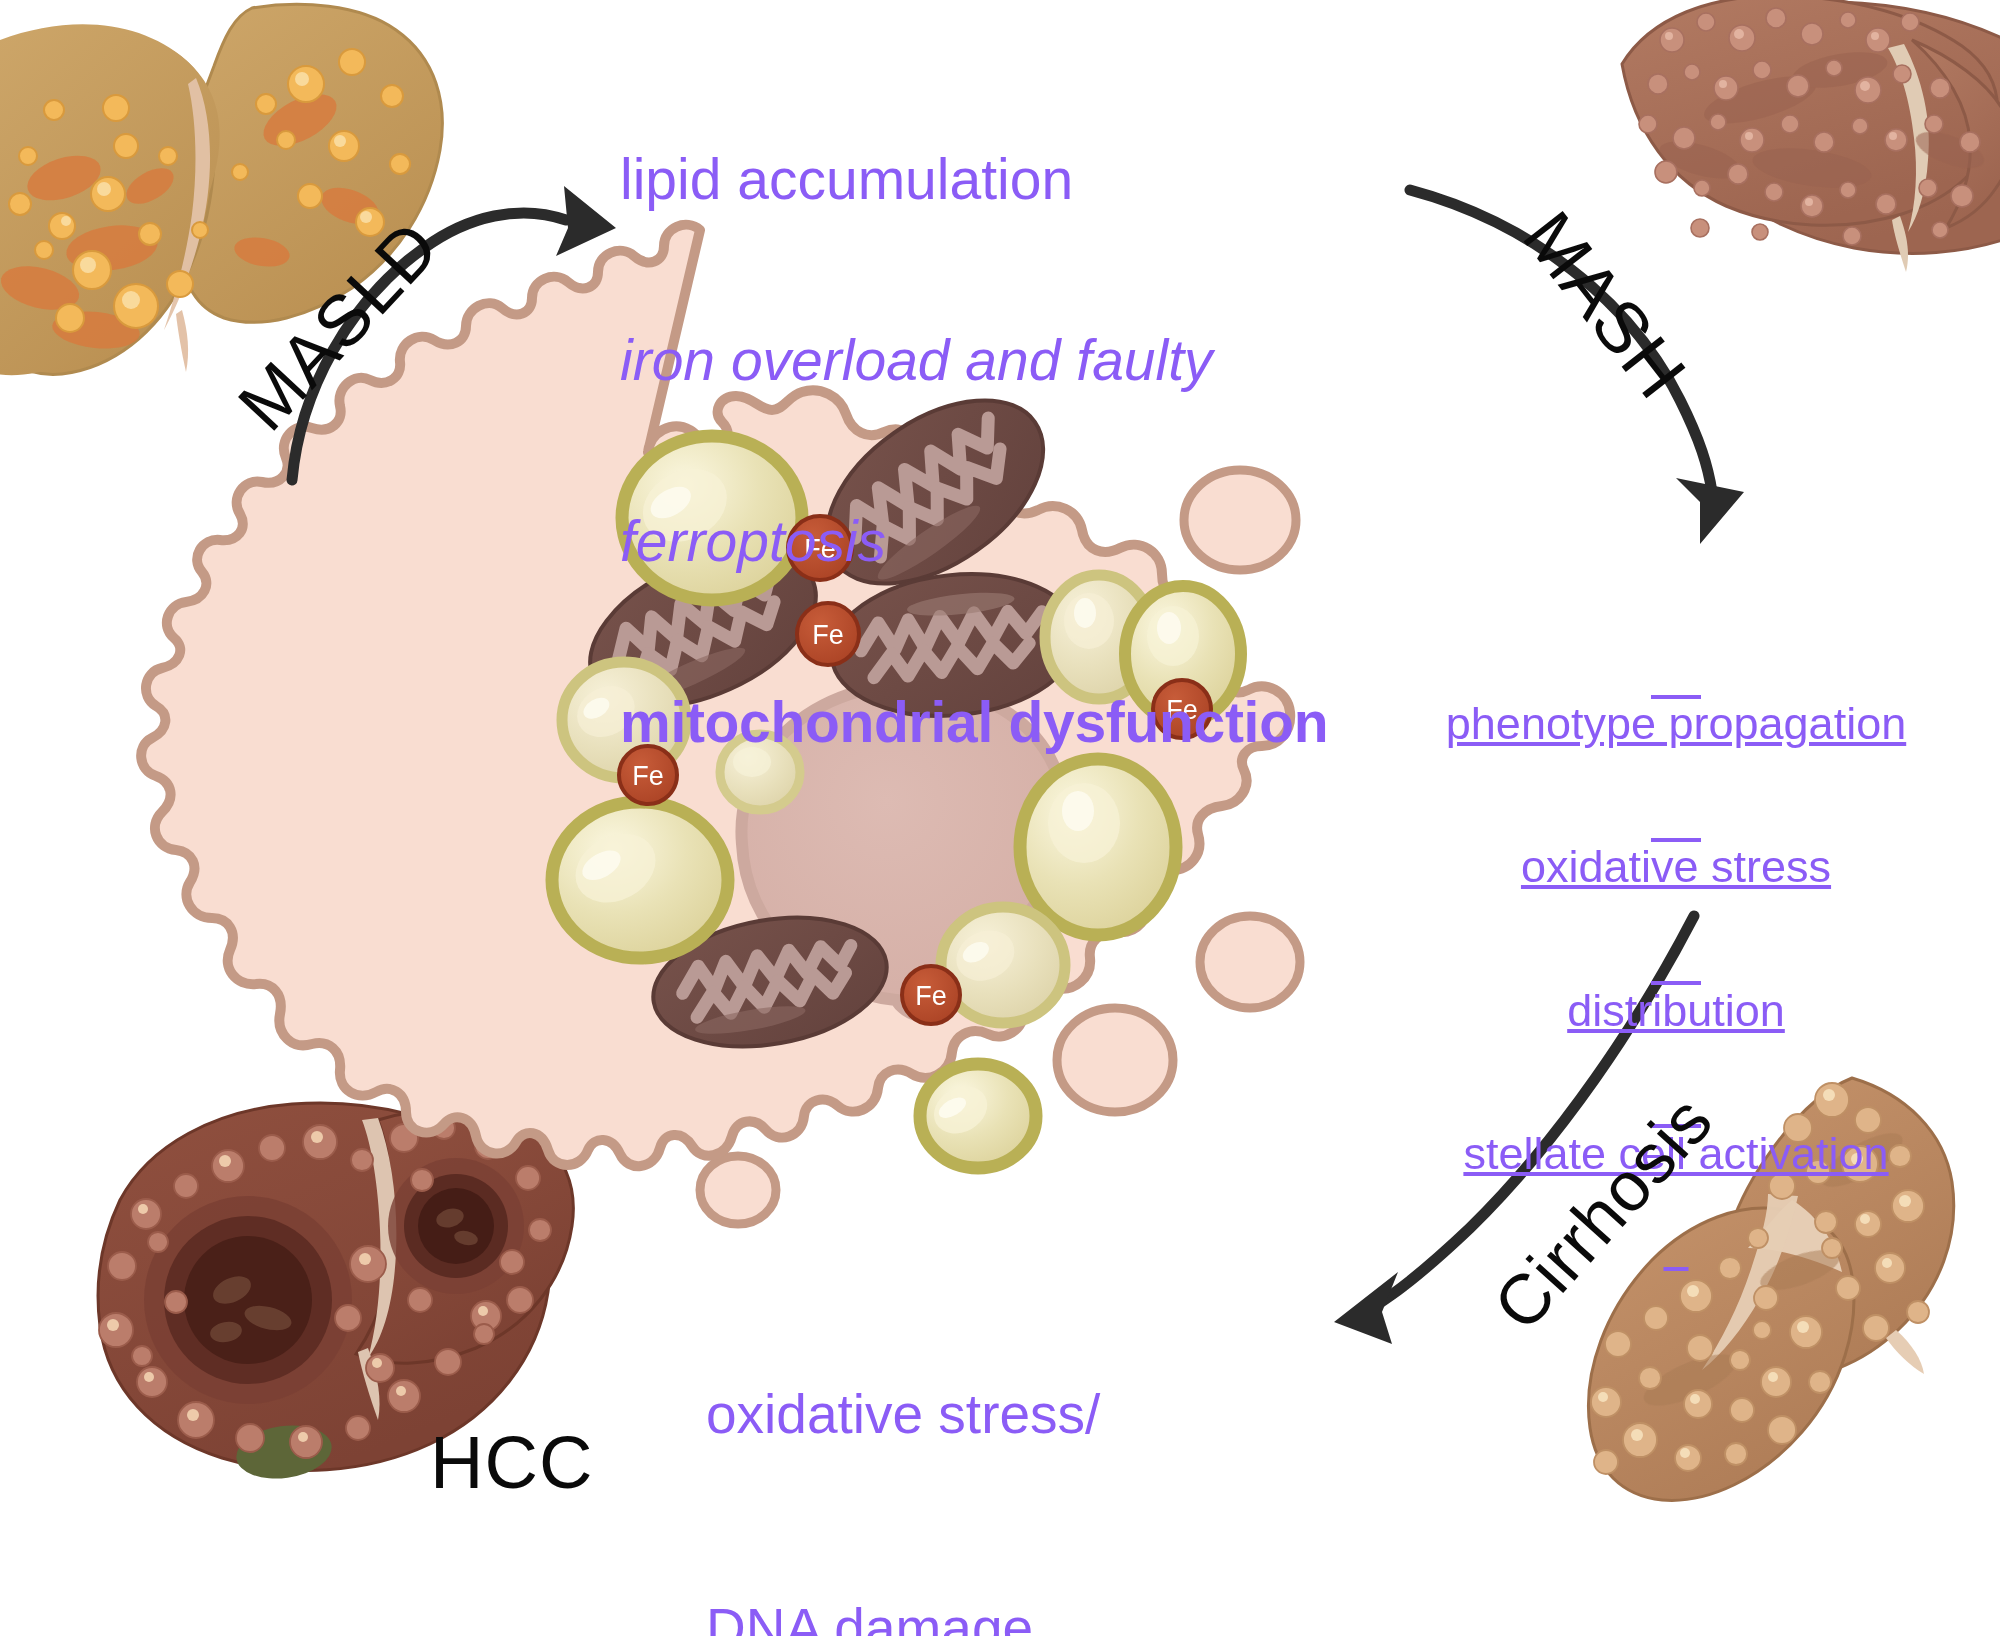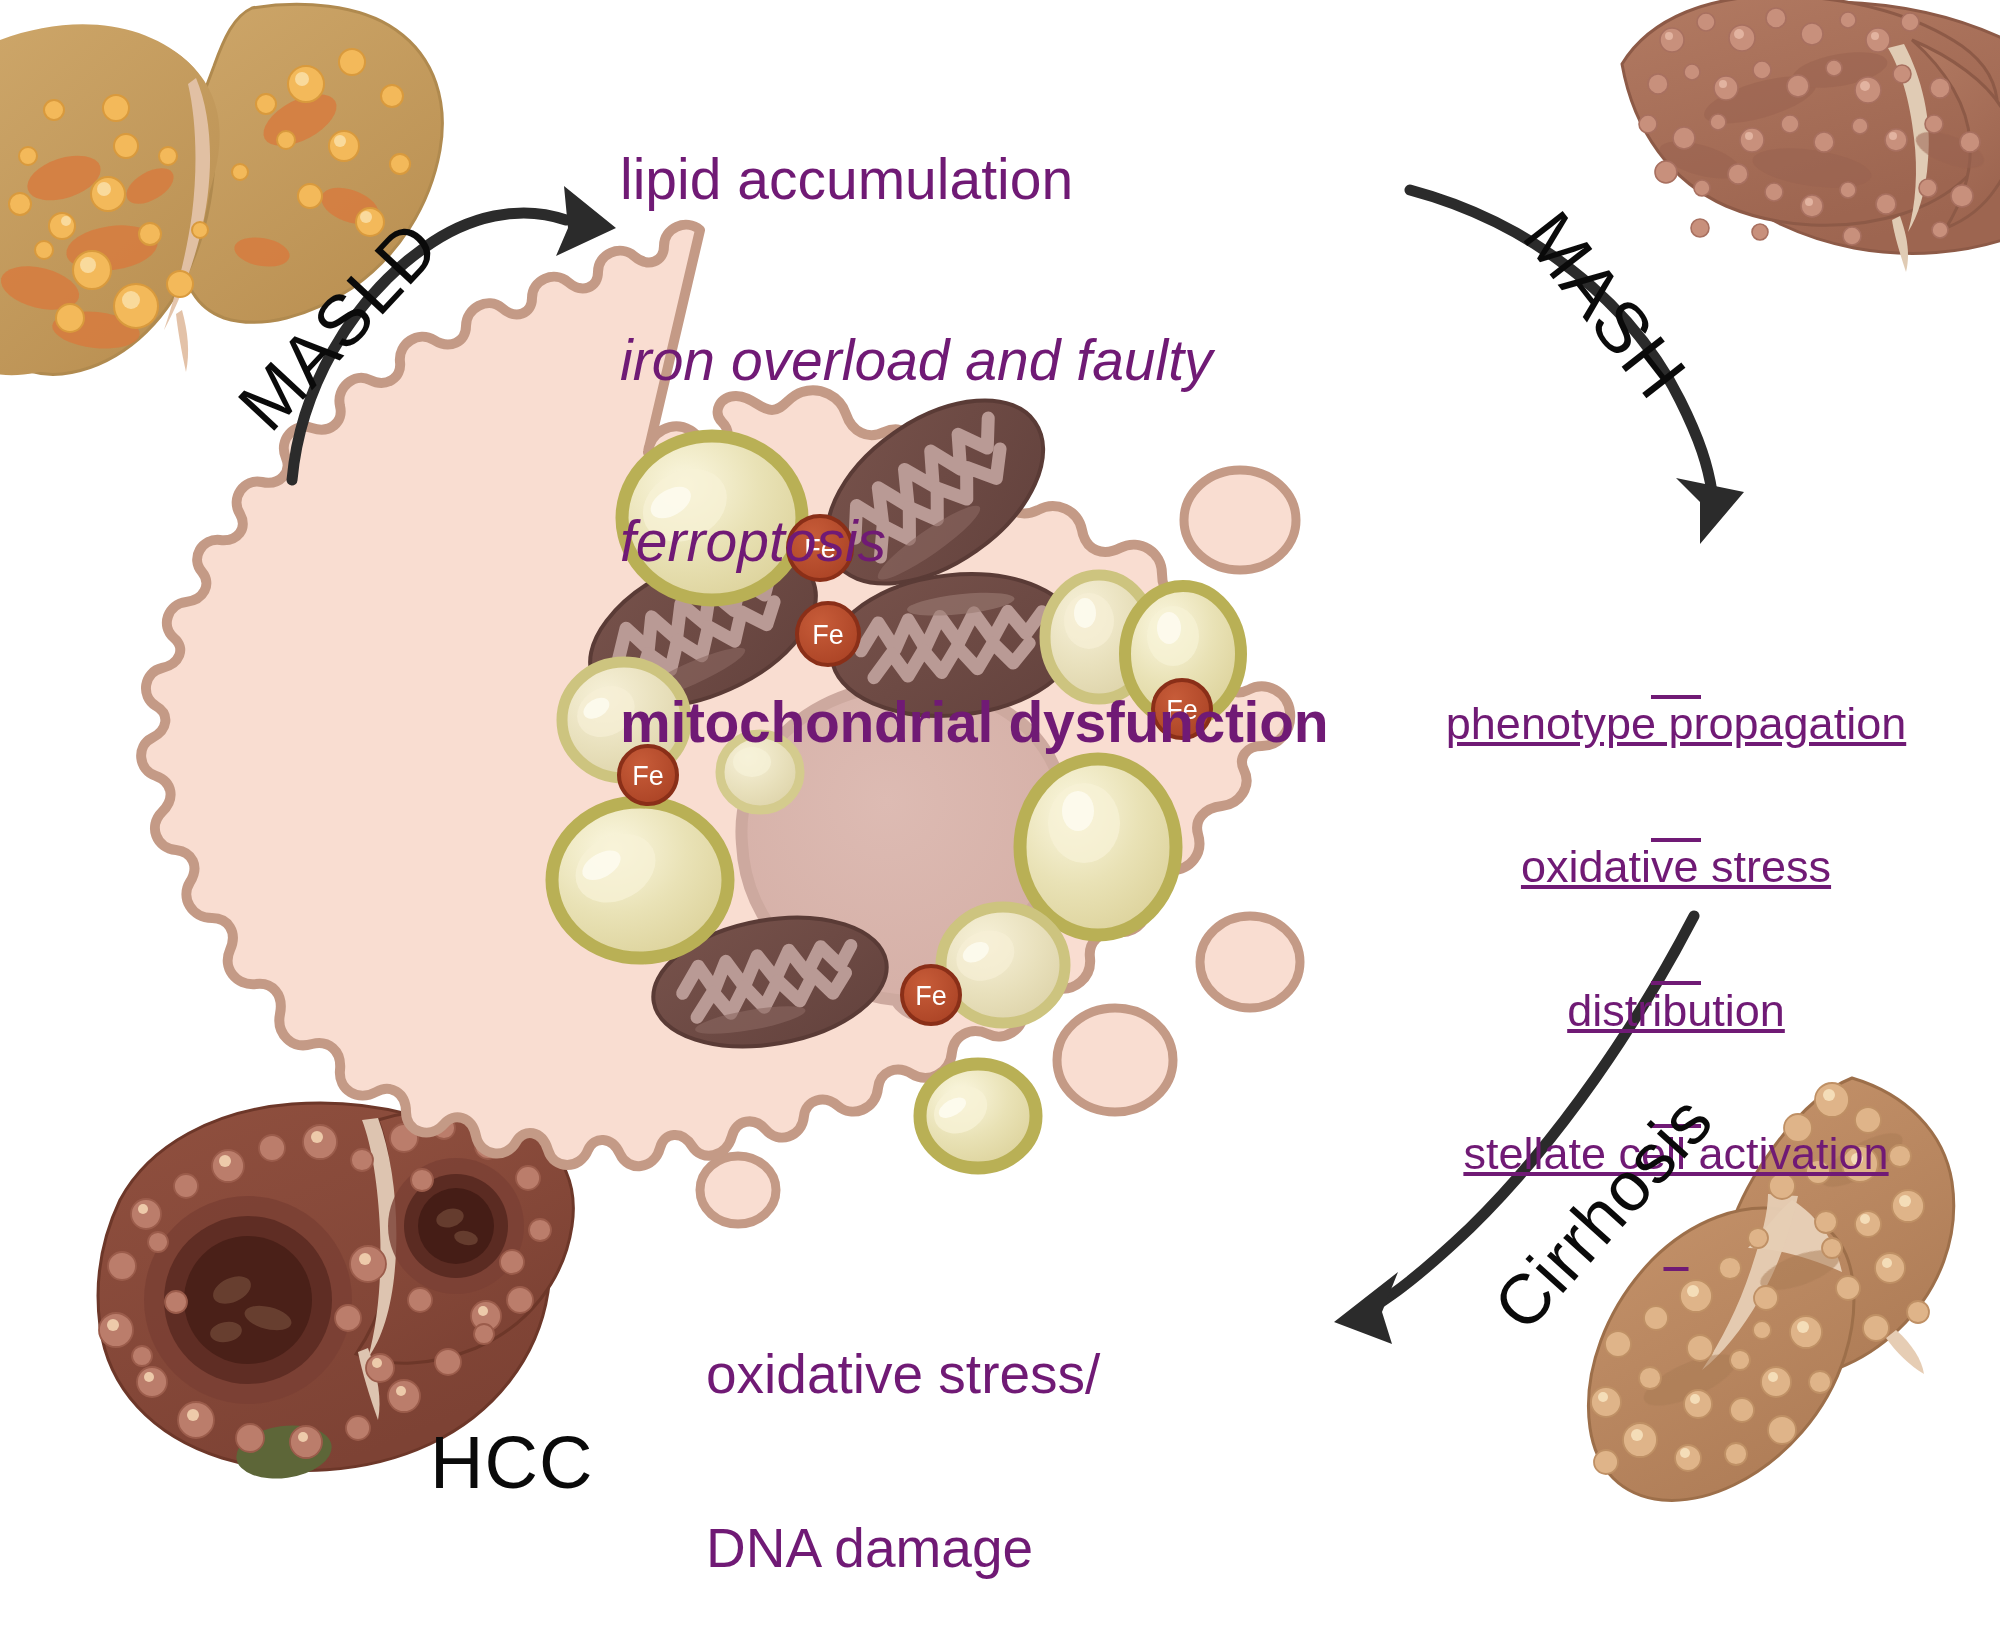--- a/index.html
+++ b/index.html
@@ -26,21 +26,21 @@
     left: 0;
     top: 0;
     width: 2000px;
     height: 1636px;
     overflow: visible;
   }
   .txt {
     position: absolute;
     white-space: pre;
     line-height: 1.06;
-    color: #701a75;
+    color: #8b5cf6;
   }
 
   
   #masld-text {
     left: 620px;
     top: 28px;
     font-size: 57px;
     text-align: left;
   }
   #masld-text .l1 { display:block; font-weight: 400; font-style: normal; }
@@ -57,21 +57,21 @@
     text-decoration: underline;
   }
   #mash-text span { display:block; }
 
   #hcc-text {
     left: 706px;
     top: 1228px;
     font-size: 55px;
     text-align: left;
   }
-  #hcc-text span { display:block; }
+  #hcc-text span { display:block;margin-top:40px; }
 
   
   .stage-label {
     position: absolute;
     font-size: 72px;
     font-weight: 400;
     letter-spacing: 1px;
     color: #0a0a0a;
     white-space: pre;
     transform-origin: 0 0;

